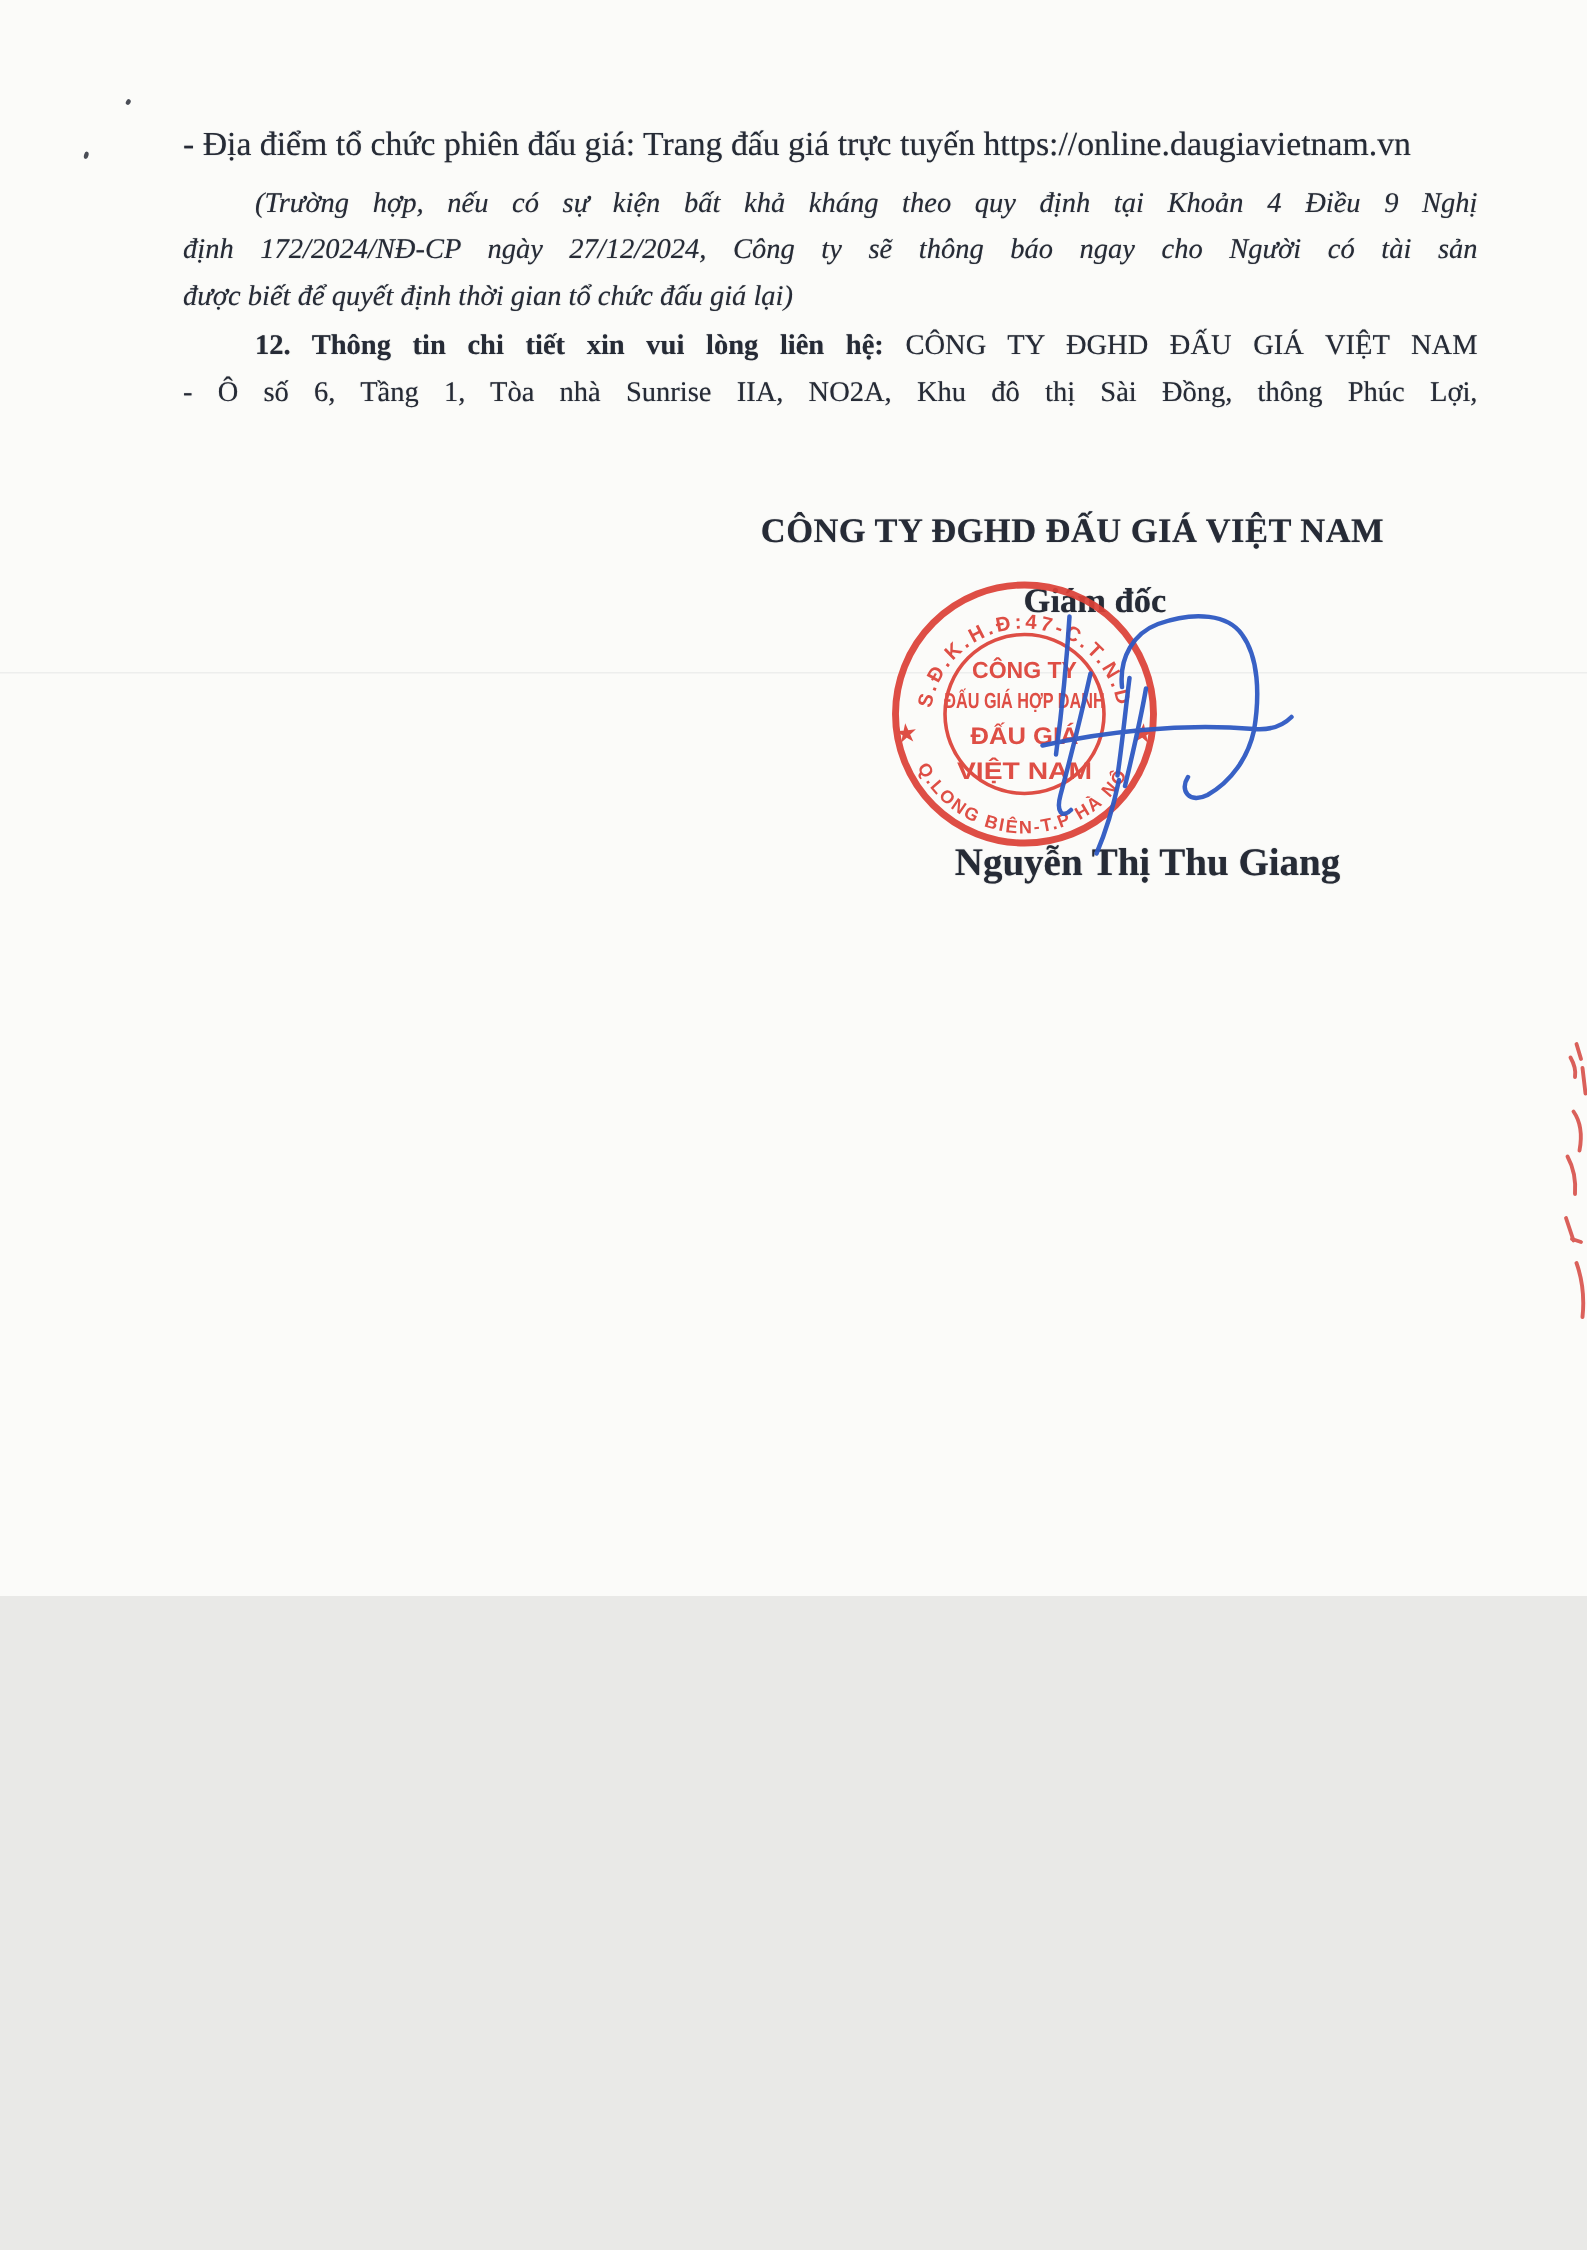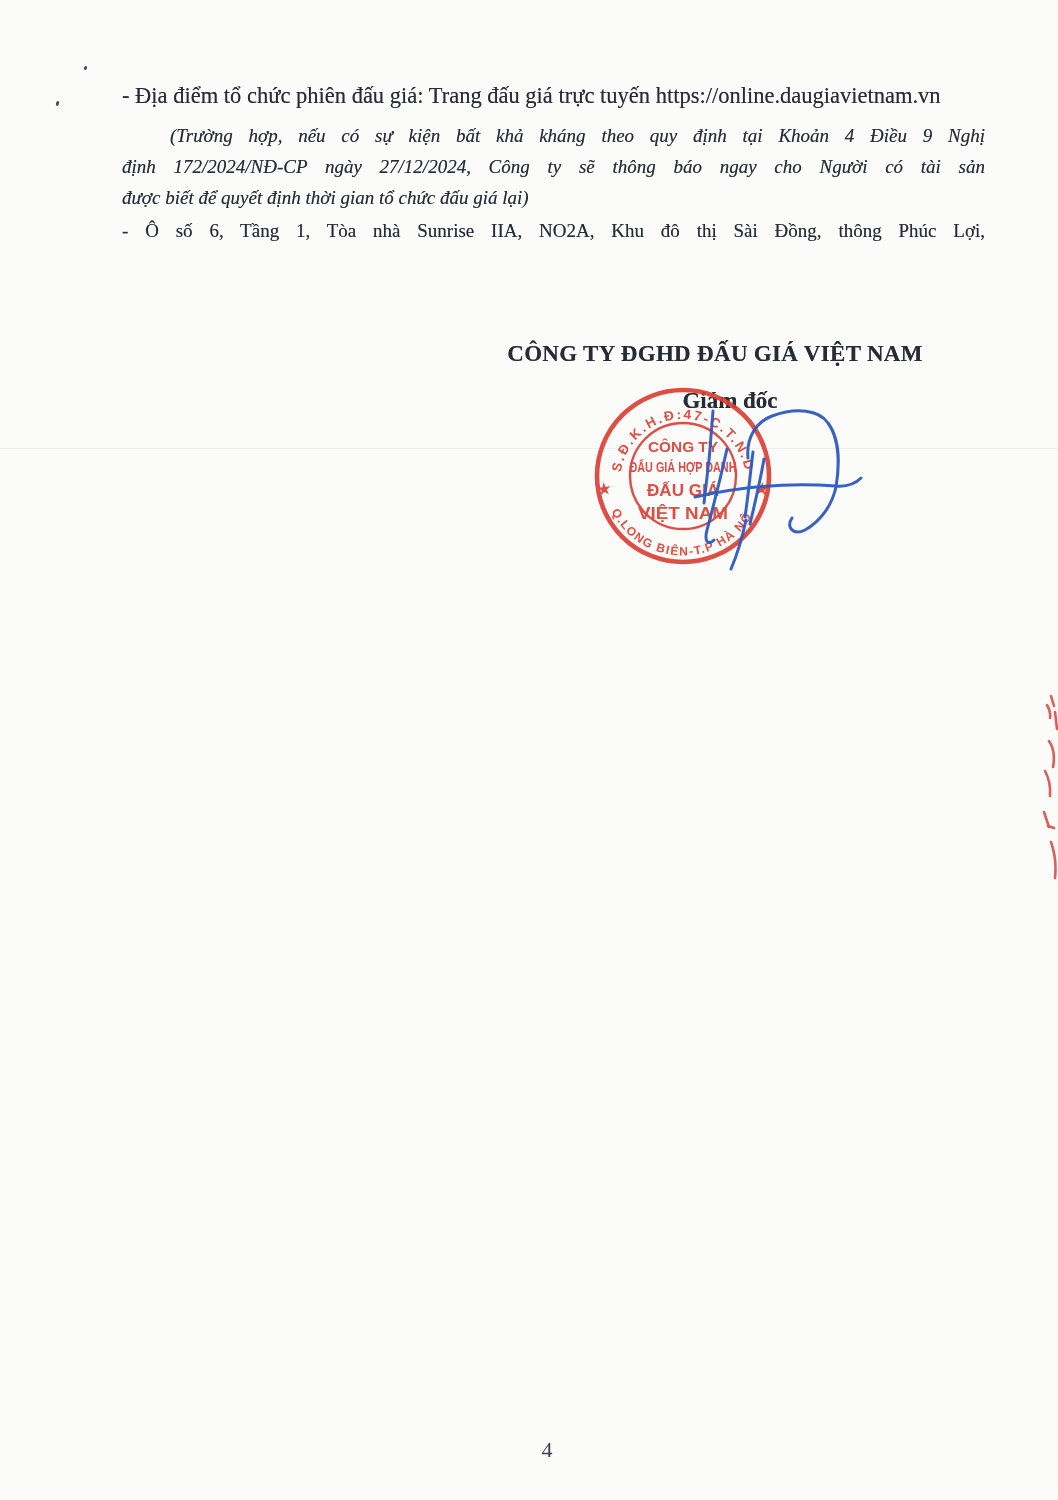--- a/index.html
+++ b/index.html
@@ -1,18 +1,18 @@
 <!DOCTYPE html>
 <html><head>
 <meta charset="utf-8">
 <style>
   html,body{margin:0;padding:0;background:#e9e9e7;}
   .page{
     position:relative;
-    width:1058px;height:1500px;
+    width:1058px;height:1064px;
     margin:0 auto;
     background:#fbfbf9;
     overflow:hidden;
     font-family:"Liberation Serif", serif;
     color:#262b36;
   }
   .scanband{
     position:absolute;left:0;width:1058px;height:1px;
     background:rgba(120,125,135,0.10);
   }
@@ -71,25 +71,27 @@
 
   <div class="content-line" style="top:80px;">- Địa điểm tổ chức phiên đấu giá: Trang đấu giá trực tuyến https://online.daugiavietnam.vn</div>
 
   <div class="wrapblock" style="top:120px;">
     <div class="italic jline indent">(Trường hợp, nếu có sự kiện bất khả kháng theo quy định tại Khoản 4 Điều 9 Nghị</div>
     <div class="italic jline">định 172/2024/NĐ-CP ngày 27/12/2024, Công ty sẽ thông báo ngay cho Người có tài sản</div>
     <div class="italic">được biết để quyết định thời gian tổ chức đấu giá lại)</div>
   </div>
 
   <div class="wrapblock" style="top:215px;">
+    <div class="jline indent"><span class="b">12. Thông tin chi tiết xin vui lòng liên hệ:</span> <span>CÔNG TY ĐGHD ĐẤU GIÁ VIỆT NAM</span></div>
     <div class="jline">- Ô số 6, Tầng 1, Tòa nhà Sunrise IIA, NO2A, Khu đô thị Sài Đồng, thông Phúc Lợi,</div>
   </div>
 
   <div class="sig-company">CÔNG TY ĐGHD ĐẤU GIÁ VIỆT NAM</div>
   <div class="sig-title">Giám đốc</div>
+  <div class="signer-name">Nguyễn Thị Thu Giang</div>
 
   <div class="page-number">4</div>
 
   <svg class="overlay" viewBox="0 0 1058 1500">
     <g opacity="0.92">
       <circle cx="683" cy="476" r="86" fill="none" stroke="#dc4036" stroke-width="4.6"></circle>
       <circle cx="683" cy="476" r="53" fill="none" stroke="#dc4036" stroke-width="2.4"></circle>
       <path id="arcTop" d="M 620,482 A 62.5,62.5 0 1 1 746,482" fill="none" stroke="none"></path>
       <path id="arcBottom" d="M 614,516 A 80,80 0 0 0 752,516" fill="none" stroke="none"></path>
       <text class="stamp-sans" font-size="13.5" fill="#dc4036" letter-spacing="2.2">

